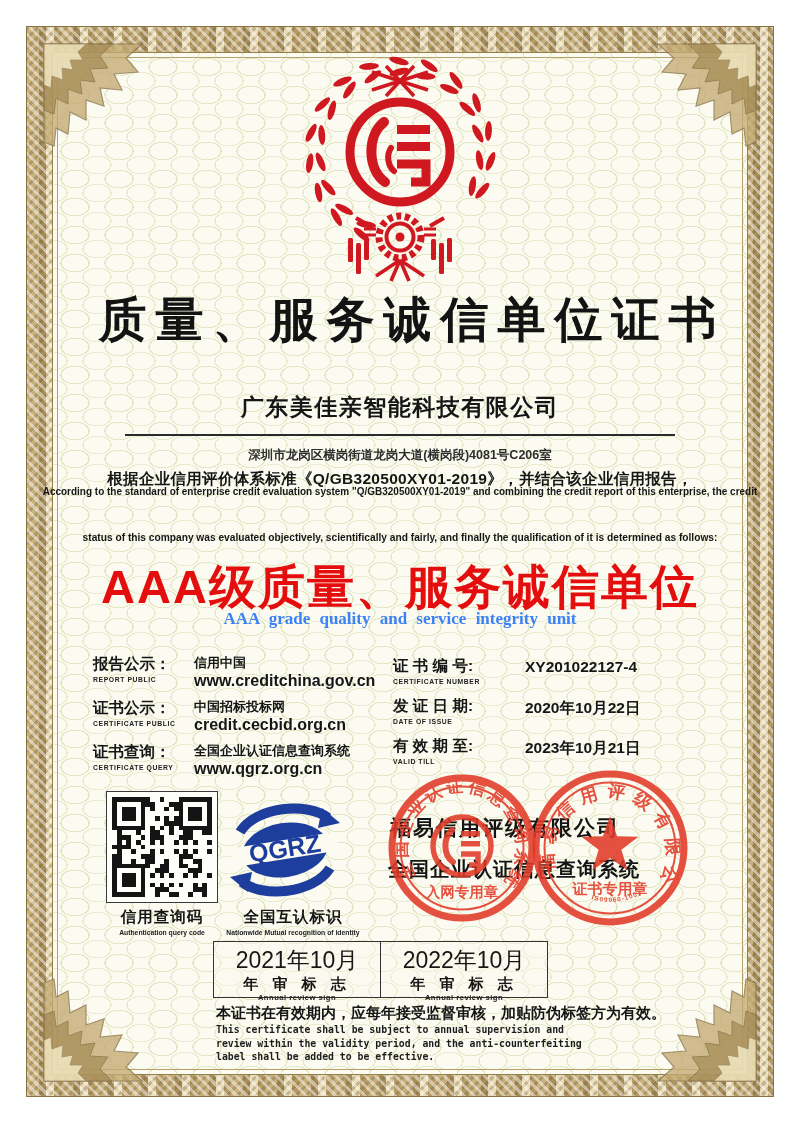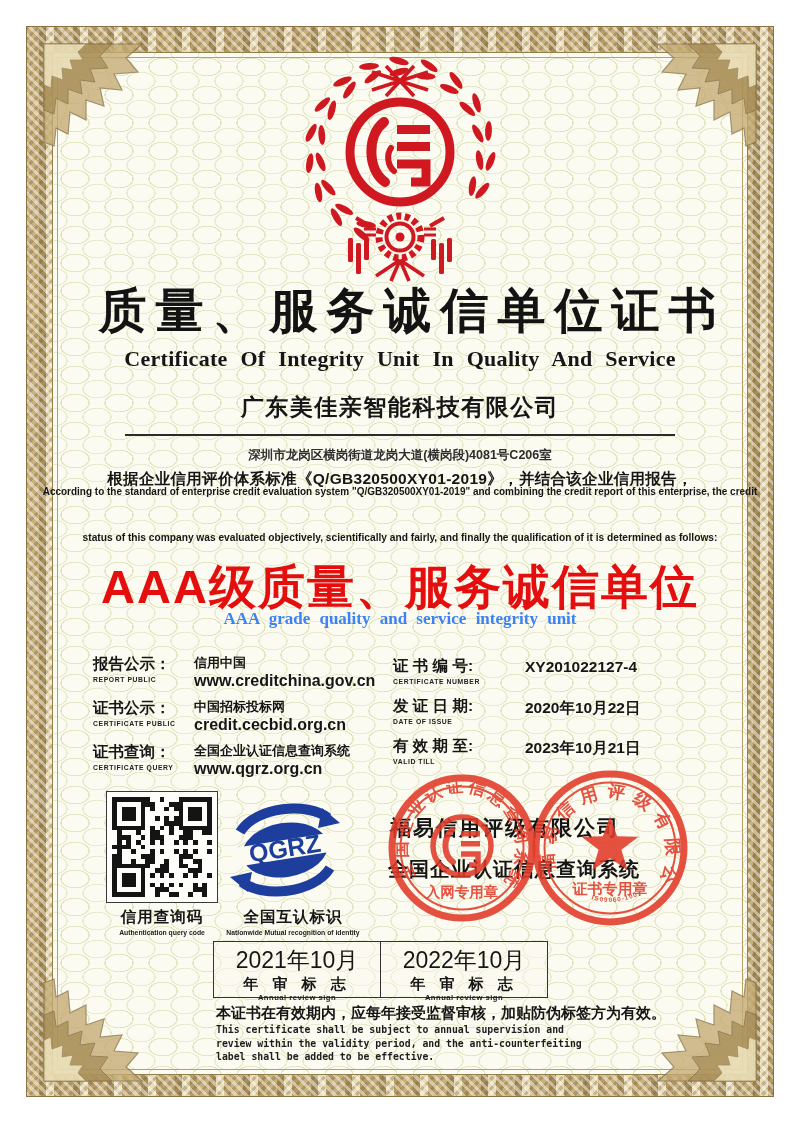--- a/index.html
+++ b/index.html
@@ -17,21 +17,21 @@
       radial-gradient(ellipse 22px 14px at center, rgba(0,0,0,0) 60%, rgba(171,185,95,.34) 61%, rgba(171,185,95,.34) 66%, rgba(0,0,0,0) 67%),
       radial-gradient(ellipse 22px 14px at center, rgba(0,0,0,0) 60%, rgba(171,185,95,.26) 61%, rgba(171,185,95,.26) 66%, rgba(0,0,0,0) 67%);
     background-size:44px 28px,44px 28px;background-position:0 0,22px 14px;}
   .corner{position:absolute;width:118px;height:118px;opacity:.92;}
   .corner.tl{left:42px;top:42px;}
   .corner.tr{right:42px;top:42px;transform:scaleX(-1);}
   .corner.bl{left:42px;bottom:40px;transform:scaleY(-1);}
   .corner.br{right:42px;bottom:40px;transform:scale(-1,-1);}
   
   .row{position:absolute;left:0;right:0;text-align:center;}
-  .title-cn{top:279px;font-size:48px;font-weight:900;letter-spacing:9px;color:#131313;padding-left:24px;}
+  .title-cn{top:288px;font-size:48px;font-weight:900;letter-spacing:9px;color:#131313;padding-left:24px;}
   .title-en{top:346px;font-size:22px;font-weight:700;word-spacing:7px;letter-spacing:.3px;
             font-family:"Liberation Serif","DejaVu Serif",serif;}
   .company{top:392px;font-size:23px;font-weight:600;letter-spacing:1.5px;}
   .divider{position:absolute;top:434px;left:125px;width:550px;height:2px;background:#2b2b2b;}
   .address{top:447px;font-size:12.5px;font-weight:600;color:#2d2d2d;}
   .p1cn{top:469px;font-size:15.5px;font-weight:700;letter-spacing:.3px;}
   .p1en{top:486px;font-size:10.4px;font-weight:700;transform:scaleX(.96);}
   .p2cn{top:511px;font-size:16px;font-weight:700;}
   .p2en{top:532px;font-size:10.2px;font-weight:700;}
   .grade-cn{top:556px;font-size:47px;font-weight:900;letter-spacing:2px;color:#e50e0e;}
@@ -169,21 +169,20 @@
       <rect x="131" y="183" width="5" height="21" rx="1.5"></rect>
       <rect x="139" y="187" width="5" height="31" rx="1.5"></rect>
       <rect x="147" y="182" width="5" height="24" rx="1.5"></rect>
     </g>
     <g stroke="#cf1820" stroke-width="3.6">
       <path d="M100,204 L76,220 M100,204 L91,225 M100,204 L109,225 M100,204 L124,220"></path>
     </g>
   </svg>
 
   <div class="row title-cn">质量、服务诚信单位证书</div>
-  <div class="row title-en">Certificate Of Integrity Unit In Quality And Service</div>
   <div class="row company">广东美佳亲智能科技有限公司</div>
   <div class="divider"></div>
   <div class="row address">深圳市龙岗区横岗街道龙岗大道(横岗段)4081号C206室</div>
 
   <div class="row p1cn">根据企业信用评价体系标准《Q/GB320500XY01-2019》，并结合该企业信用报告，</div>
   <div class="row p1en">According to the standard of enterprise credit evaluation system "Q/GB320500XY01-2019" and combining the credit report of this enterprise, the credit</div>
   <div class="row p2en">status of this company was evaluated objectively, scientifically and fairly, and finally the qualification of it is determined as follows:</div>
 
   <div class="row grade-cn">AAA级质量、服务诚信单位</div>
   <div class="row grade-en">AAA grade quality and service integrity unit</div>

